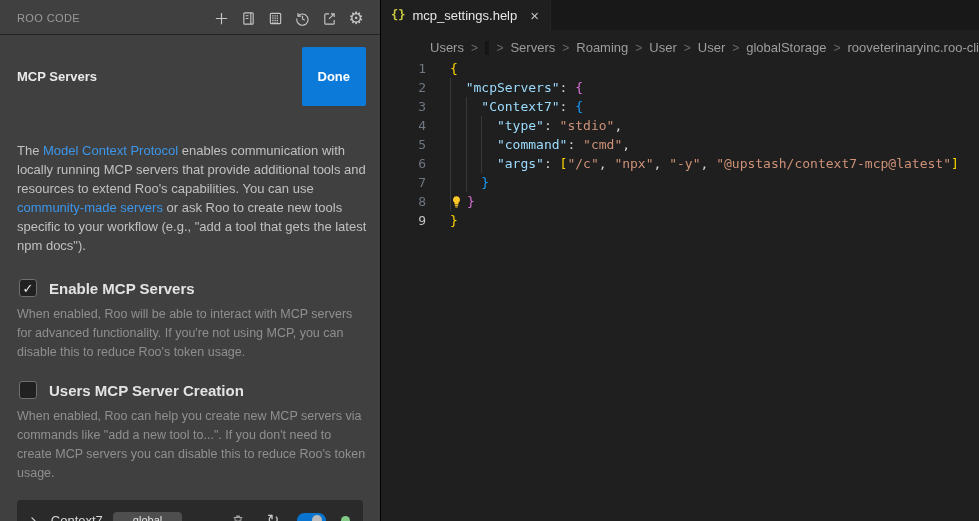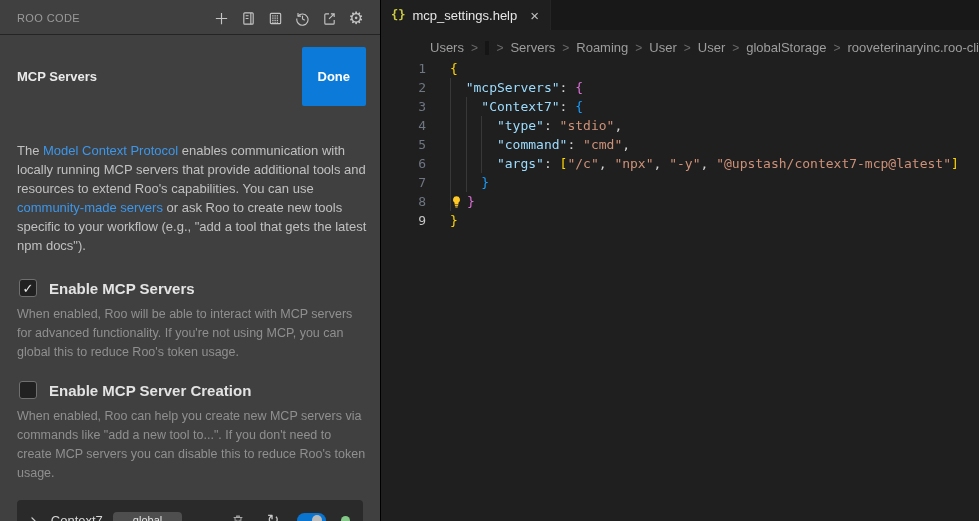--- a/index.html
+++ b/index.html
@@ -179,25 +179,25 @@
     <span class="page-title">MCP Servers</span>
     <button class="done-btn">Done</button>
   </div>
 
   <div class="intro"><span>The </span><a class="link">Model Context Protocol</a><span> enables communication with locally running MCP servers that provide additional tools and resources to extend Roo's capabilities. You can use </span><a class="link">community-made servers</a><span> or ask Roo to create new tools specific to your workflow (e.g., "add a tool that gets the latest npm docs").</span></div>
 
   <div class="check-row">
     <span class="checkbox checked">✓</span>
     <span class="check-label">Enable MCP Servers</span>
   </div>
-  <div class="check-desc">When enabled, Roo will be able to interact with MCP servers for advanced functionality. If you're not using MCP, you can global this to reduce Roo's token usage.</div>
+  <div class="check-desc">When enabled, Roo will be able to interact with MCP servers for advanced functionality. If you're not using MCP, you can disable this to reduce Roo's token usage.</div>
 
   <div class="check-row" style="margin-top:19px;">
     <span class="checkbox">✓</span>
-    <span class="check-label">Enable MCP Server Creation</span>
+    <span class="check-label">Users MCP Server Creation</span>
   </div>
   <div class="check-desc">When enabled, Roo can help you create new MCP servers via commands like "add a new tool to...". If you don't need to create MCP servers you can disable this to reduce Roo's token usage.</div>
 
   <div class="server-card">
     <span class="chev">›</span>
     <span class="server-name">Context7</span>
     <span class="scope-badge">global</span>
     <span class="card-spacer"></span>
     <span class="row-icon">
       <svg width="14" height="15" viewBox="0 0 16 16" fill="none" stroke="#a8a8a8" stroke-width="1.2">

